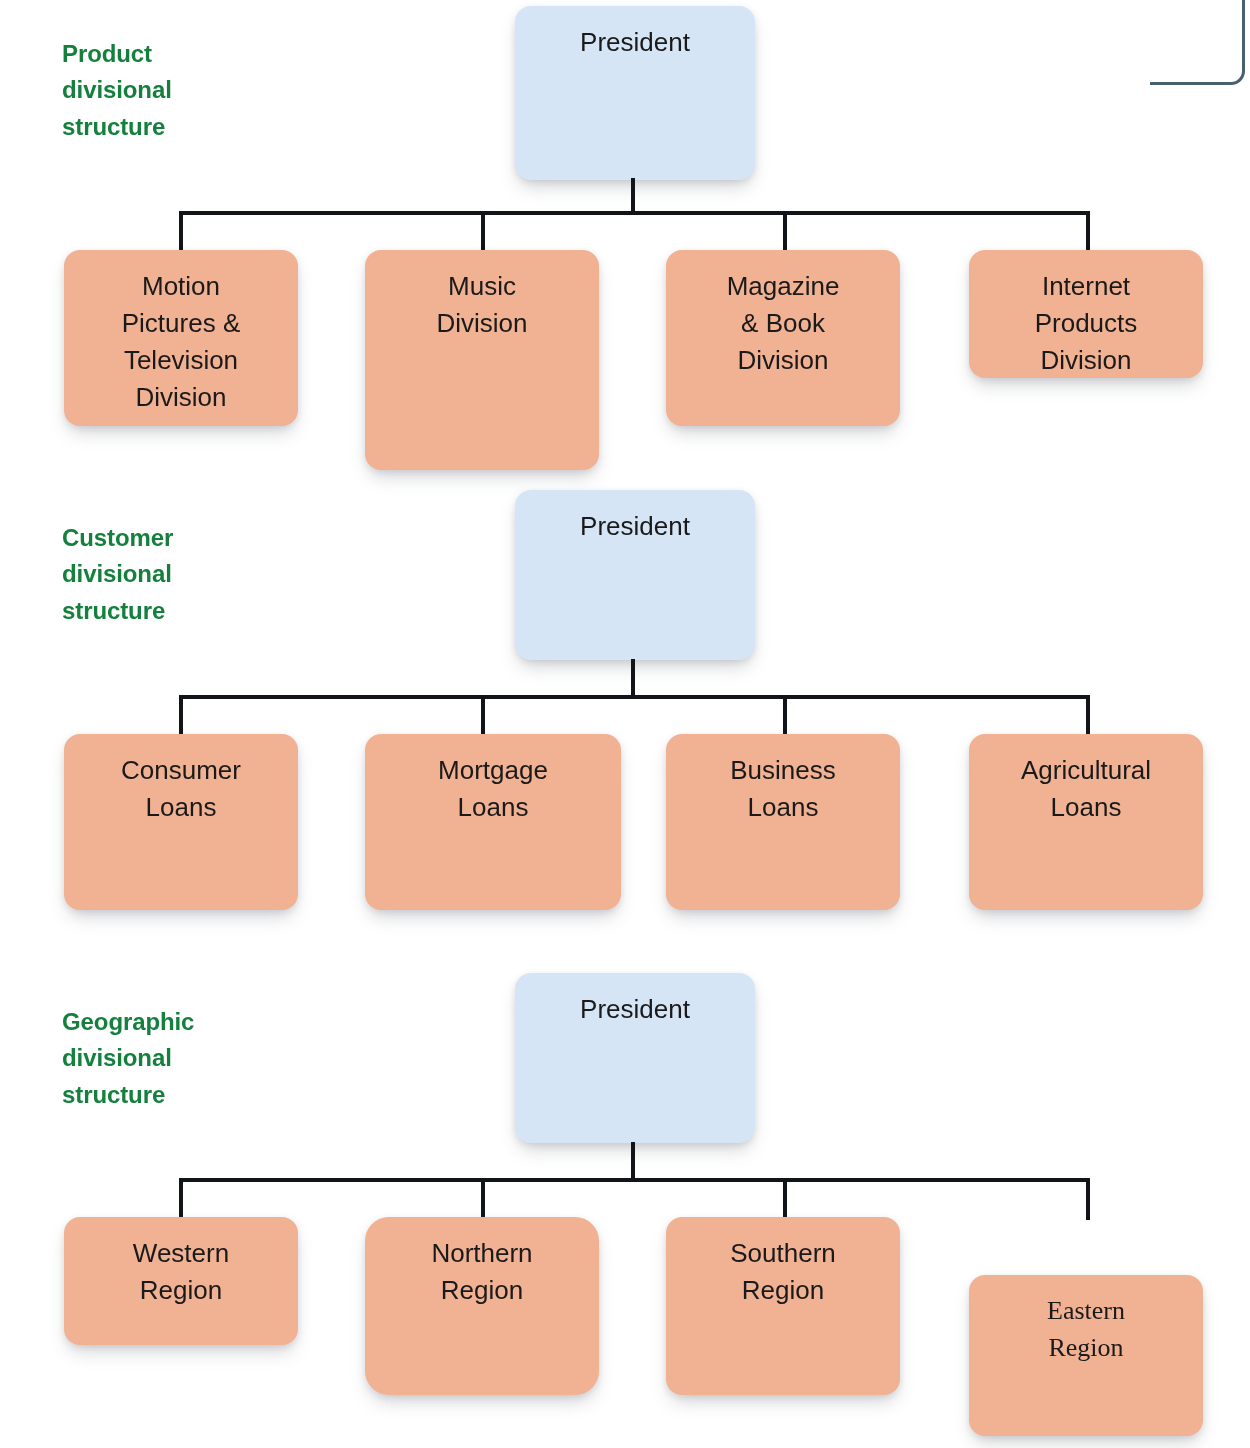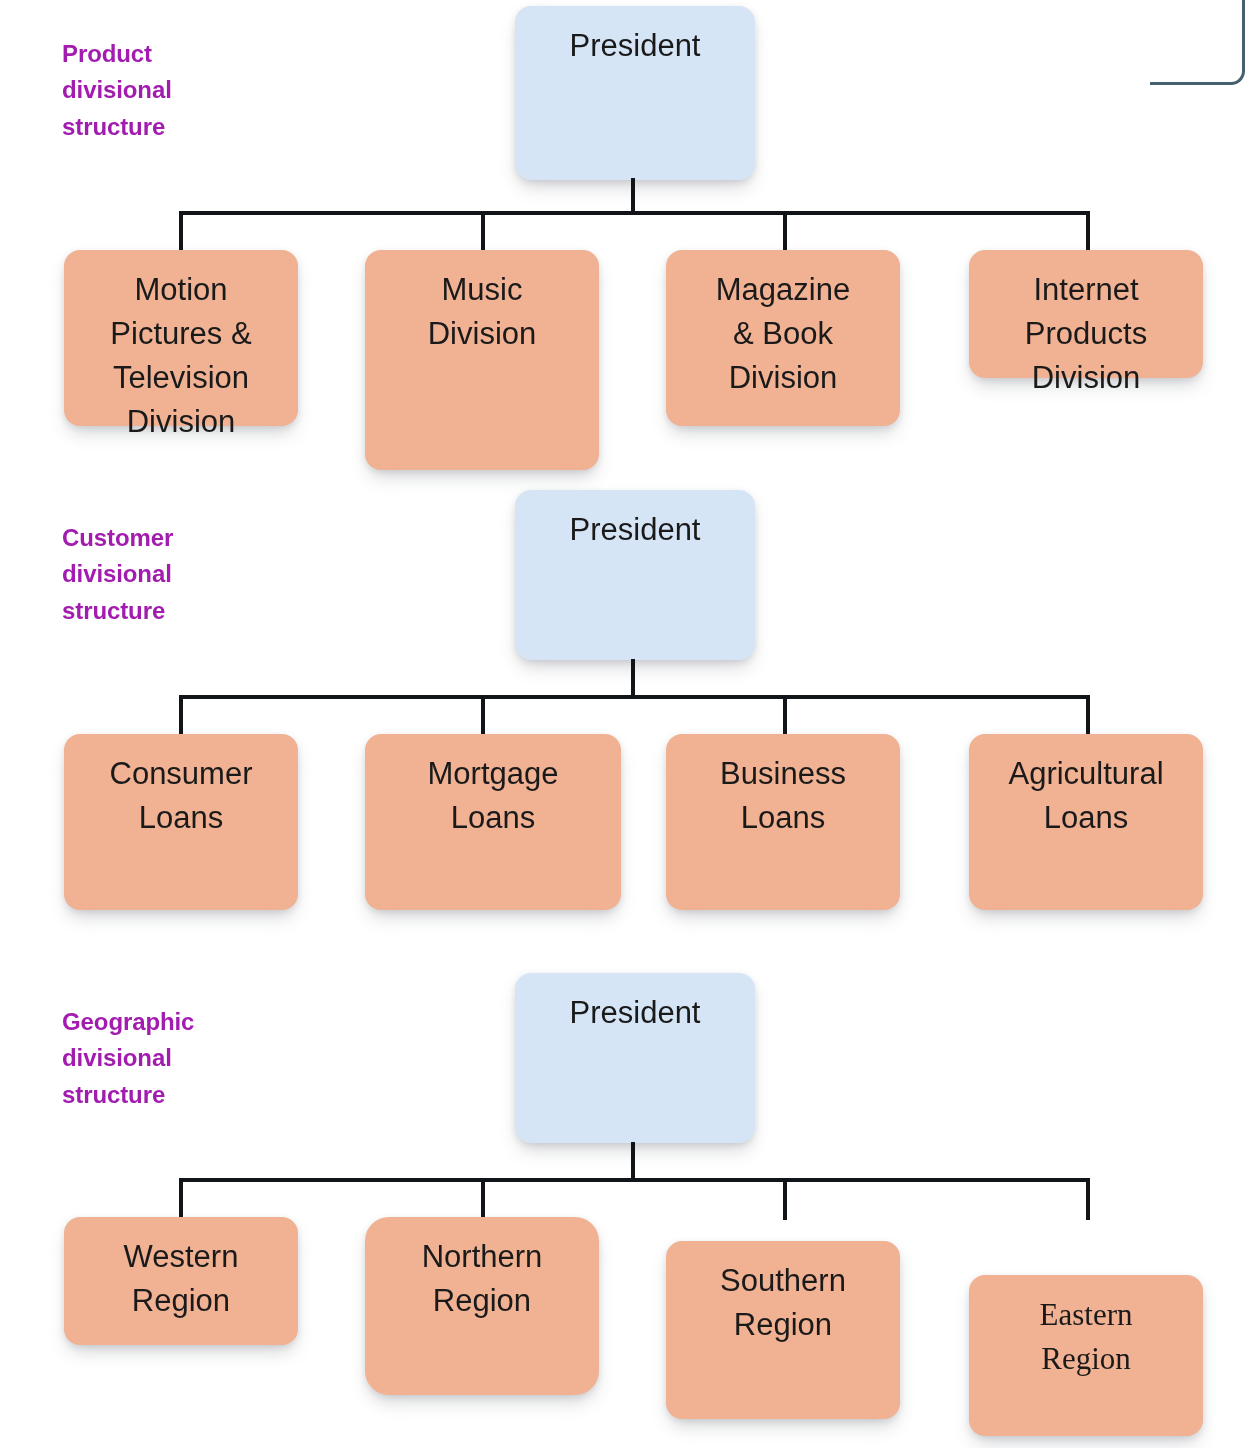--- a/index.html
+++ b/index.html
@@ -20,36 +20,36 @@
     background: #ffffff;
     overflow: hidden;
   }
 
   
   .section-label {
     position: absolute;
     font-size: 24px;
     font-weight: bold;
     line-height: 1.52;
-    color: #a21caf;
+    color: #15803d;
     letter-spacing: -0.1px;
     white-space: pre-line;
     width: 220px;
   }
 
   
   .node {
     position: absolute;
     box-sizing: border-box;
     border-radius: 16px;
     display: flex;
     justify-content: center;
     padding-top: 18px;
     text-align: center;
-    font-size: 31px;
+    font-size: 26px;
     line-height: 1.42;
     color: #1a1a1a;
     white-space: pre-line;
     box-shadow: 0 10px 18px -4px rgba(90, 95, 105, 0.28),
                 0 2px 6px rgba(90, 95, 105, 0.14);
   }
   .node.president {
     background: #d6e5f6;
   }
   .node.division {
@@ -168,21 +168,21 @@
   <div class="conn v" style="left:1086px; top:1178px; height:42px;"></div>
 
   <div class="node division" style="left:64px; top:1217px; width:234px; height:128px;">
     <span class="node-text">Western
 Region</span>
   </div>
   <div class="node division" style="left:365px; top:1217px; width:234px; height:178px;border-radius:24px;">
     <span class="node-text">Northern
 Region</span>
   </div>
-  <div class="node division" style="left:666px; top:1217px; width:234px; height:178px;margin-top:24px;">
+  <div class="node division" style="left:666px; top:1217px; width:234px; height:178px;">
     <span class="node-text">Southern
 Region</span>
   </div>
   <div class="node division" style="left:969px; top:1275px; width:234px; height:161px;font-family:Liberation Serif, serif;">
     <span class="node-text">Eastern
 Region</span>
   </div>
 
 </div>
 

